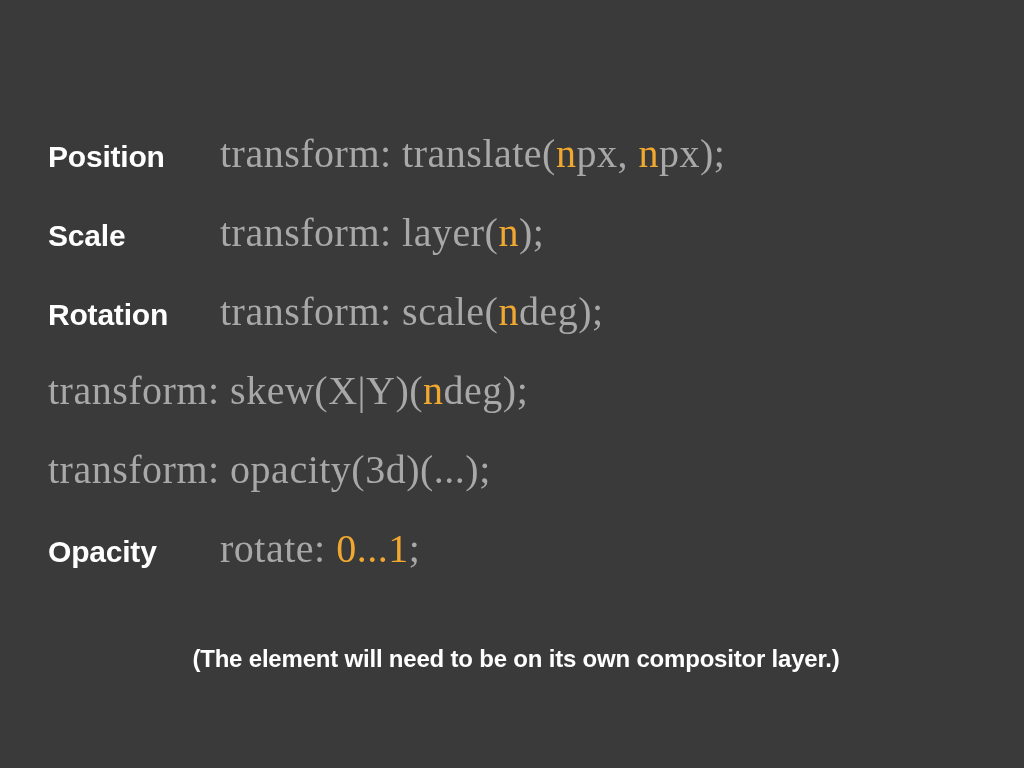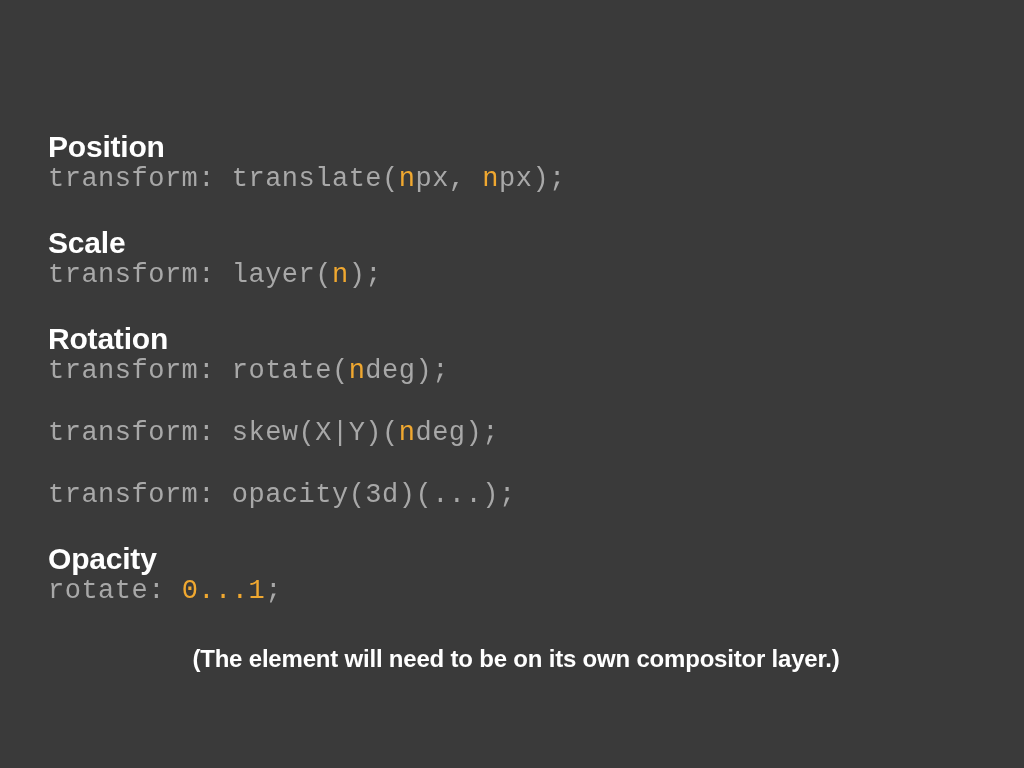--- a/index.html
+++ b/index.html
@@ -15,33 +15,32 @@
       overflow: hidden;
       position: relative;
     }
     .content {
       padding: 130px 48px 0 48px;
     }
     .row {
       display: flex;
       align-items: baseline;
       margin-bottom: 32px;
-      flex-direction: column;
     }
     .label {
       color: #ffffff;
       font-weight: 700;
       font-size: 30px;
       width: 172px;
       flex-shrink: 0;
       letter-spacing: -0.2px;
     }
     .code {
-      font-family: Liberation Mono, monospace;
-      font-size: 27px;
+      font-family: Liberation Serif, serif;
+      font-size: 40px;
       color: #a8a8a8;
       letter-spacing: 0.5px;
       white-space: pre;
     }
     .hl {
       color: #f0a830;
     }
     .footnote {
       position: absolute;
       bottom: 95px;
@@ -63,21 +62,21 @@
     <div class="code"><span>transform: translate(</span><span class="hl">n</span><span>px, </span><span class="hl">n</span><span>px);</span></div>
   </div>
 
   <div class="row">
     <div class="label">Scale</div>
     <div class="code"><span>transform: layer(</span><span class="hl">n</span><span>);</span></div>
   </div>
 
   <div class="row">
     <div class="label">Rotation</div>
-    <div class="code"><span>transform: rotate(</span><span class="hl">n</span><span>deg);</span></div>
+    <div class="code"><span>transform: scale(</span><span class="hl">n</span><span>deg);</span></div>
   </div>
 
   <div class="row">
     <div class="code"><span>transform: skew(X|Y)(</span><span class="hl">n</span><span>deg);</span></div>
   </div>
 
   <div class="row">
     <div class="code"><span>transform: opacity(3d)(...);</span></div>
   </div>
 

